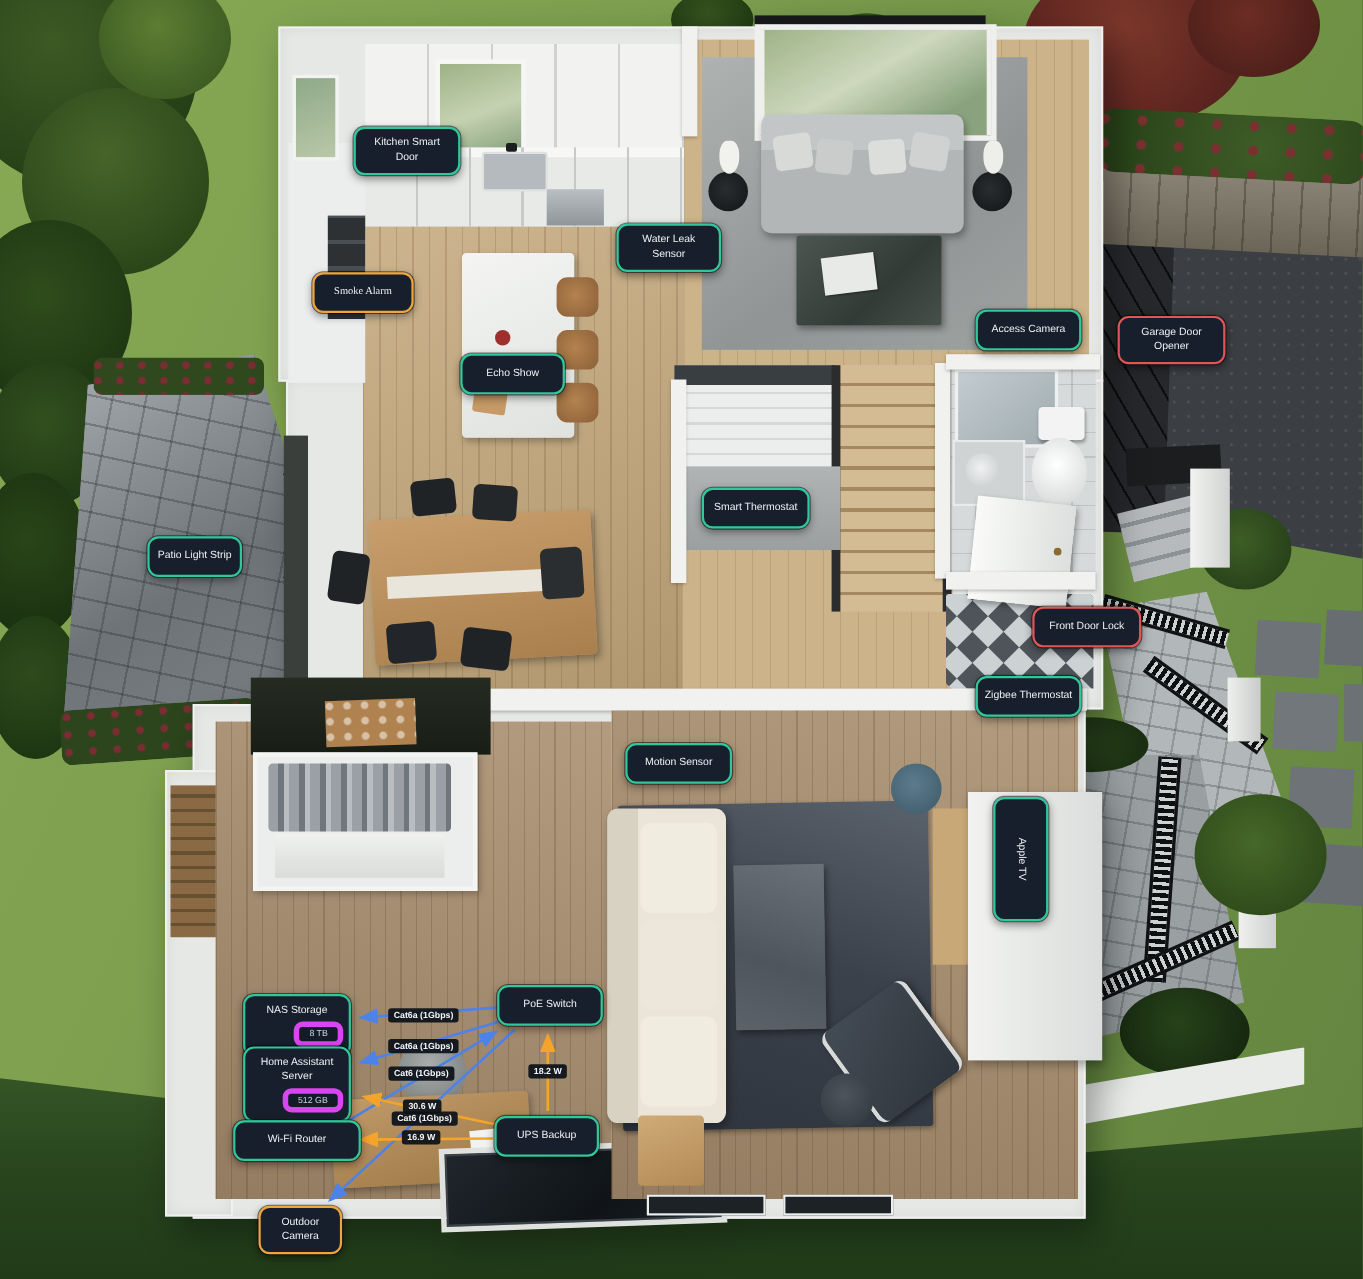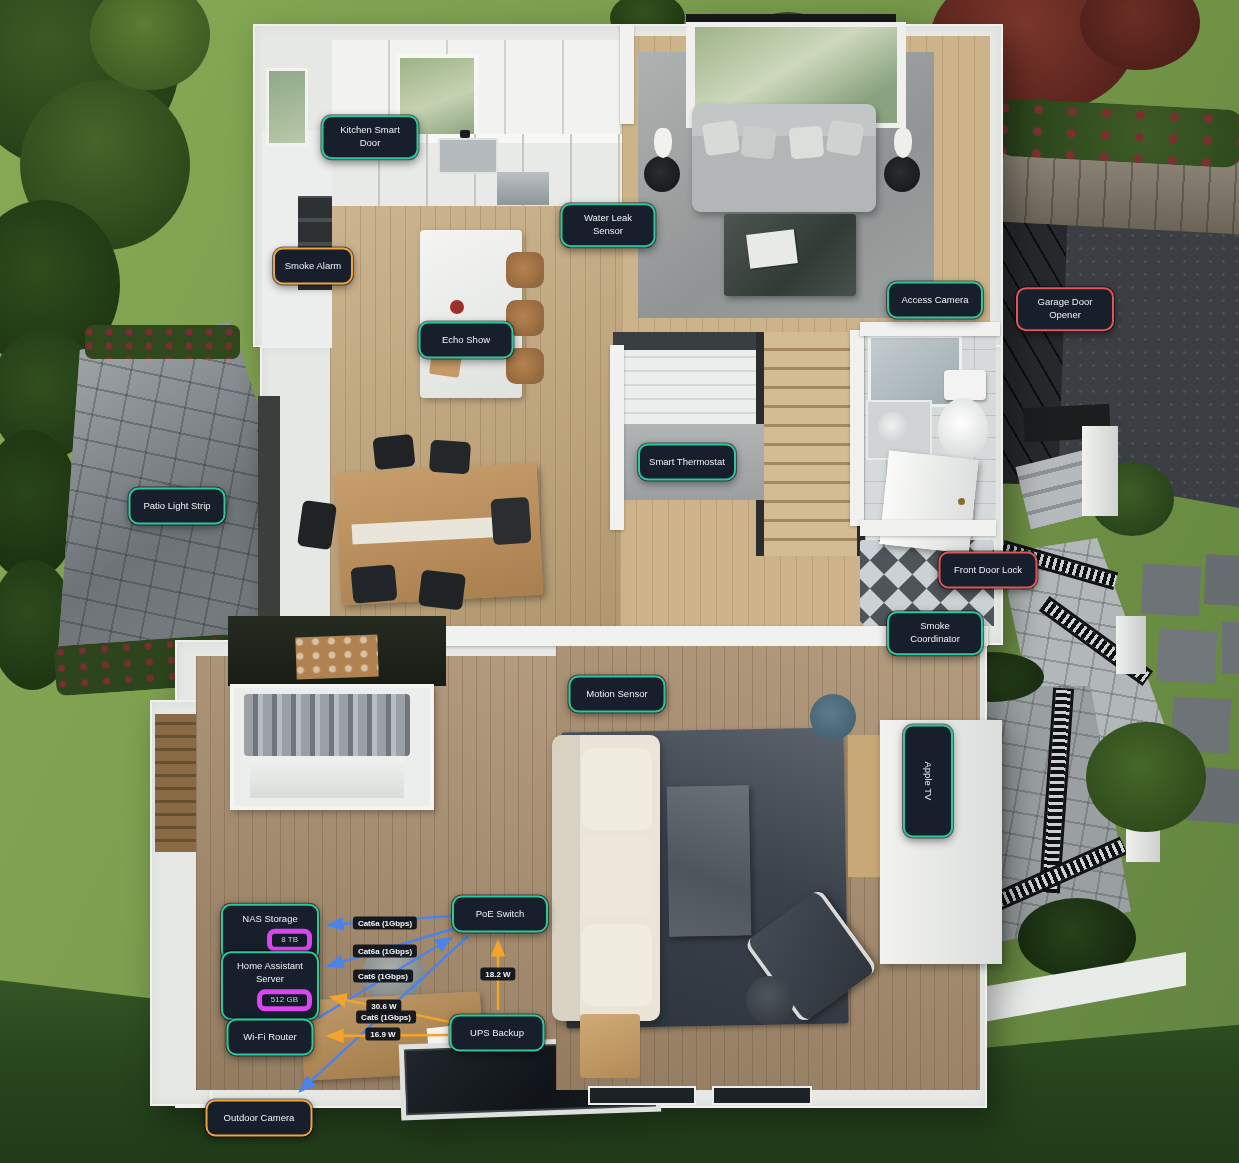--- a/index.html
+++ b/index.html
@@ -225,64 +225,64 @@
   <span class="clbl" style="left:386px;top:1017px;">Cat6 (1Gbps)</span>
   <span class="clbl" style="left:383px;top:1034px;">16.9 W</span>
   <span class="clbl" style="left:498px;top:974px;">18.2 W</span>
 
   <div class="lbl" style="left:370px;top:137px;width:97px;">
       <span>Kitchen Smart Door</span>
     </div>
   <div class="lbl" style="left:608px;top:225px;width:95px;">
       <span>Water Leak Sensor</span>
     </div>
-  <div class="lbl o" style="left:313px;top:266px;width:80px;">
+  <div class="lbl o" style="left:330px;top:266px;width:92px;font-family:Liberation Serif, serif;">
       <span>Smoke Alarm</span>
     </div>
   <div class="lbl" style="left:935px;top:300px;width:96px;">
       <span>Access Camera</span>
     </div>
   <div class="lbl r" style="left:1065px;top:309px;width:98px;">
       <span>Garage Door Opener</span>
     </div>
   <div class="lbl" style="left:466px;top:340px;width:95px;">
       <span>Echo Show</span>
     </div>
   <div class="lbl" style="left:687px;top:462px;width:98px;">
       <span>Smart Thermostat</span>
     </div>
-  <div class="lbl" style="left:177px;top:506px;width:97px;">
+  <div class="lbl" style="left:177px;top:506px;width:86px;">
       <span>Patio Light Strip</span>
     </div>
   <div class="lbl r" style="left:988px;top:570px;width:99px;">
       <span>Front Door Lock</span>
     </div>
   <div class="lbl" style="left:935px;top:633px;width:96px;">
-      <span>Smoke Coordinator</span>
+      <span>Zigbee Thermostat</span>
     </div>
   <div class="lbl" style="left:617px;top:694px;width:97px;">
       <span>Motion Sensor</span>
     </div>
   <div class="lbl vert" style="left:928px;top:781px;width:50px;height:113px;">
       <span>Apple TV</span>
     </div>
   <div class="lbl" style="left:270px;top:932px;width:98px;">
     <span>NAS Storage</span>
     <span class="badge">8 TB</span>
   </div>
   <div class="lbl" style="left:500px;top:914px;width:96px;">
       <span>PoE Switch</span>
     </div>
   <div class="lbl" style="left:270px;top:986px;width:98px;">
     <span>Home Assistant Server</span>
     <span class="badge">512 GB</span>
   </div>
-  <div class="lbl" style="left:270px;top:1037px;width:87px;">
+  <div class="lbl" style="left:270px;top:1037px;width:116px;">
       <span>Wi-Fi Router</span>
     </div>
   <div class="lbl" style="left:497px;top:1033px;width:95px;">
       <span>UPS Backup</span>
     </div>
-  <div class="lbl o" style="left:259px;top:1118px;width:107px;">
+  <div class="lbl o" style="left:273px;top:1118px;width:76px;">
       <span>Outdoor Camera</span>
     </div>
 
 </div>
 
 </body></html>

